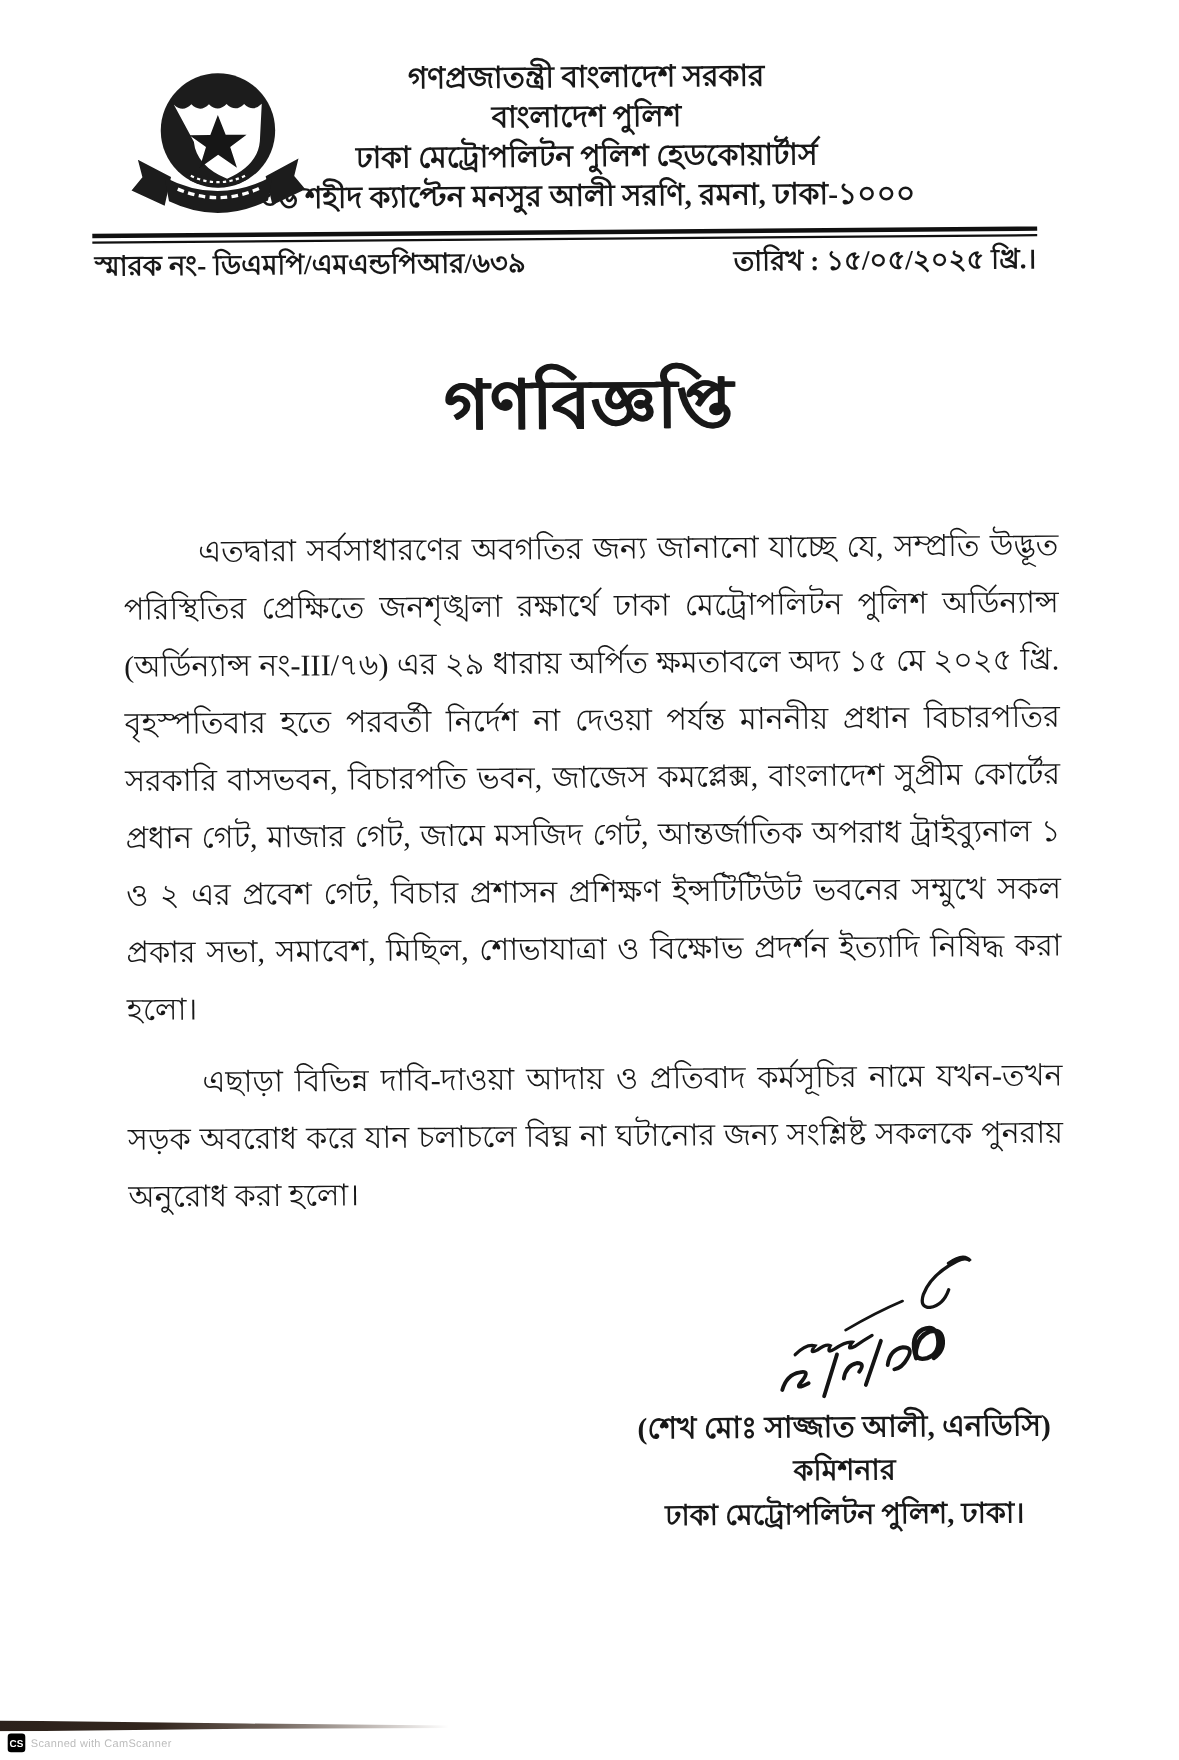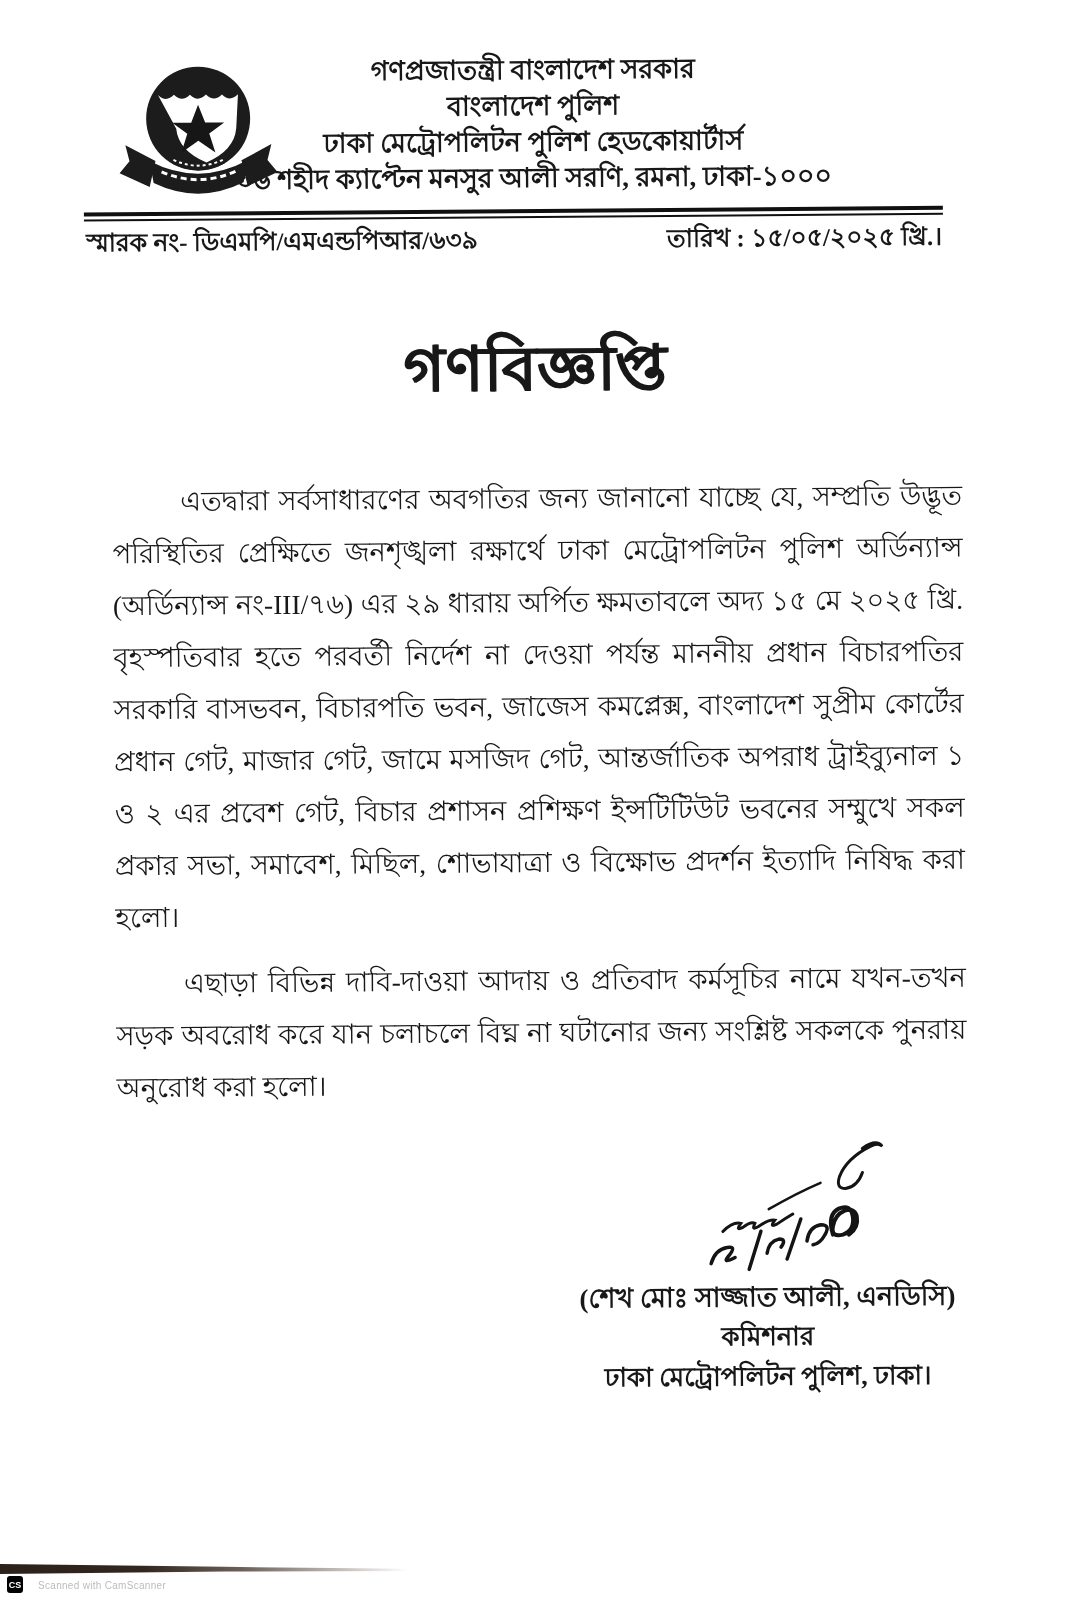--- a/index.html
+++ b/index.html
@@ -77,21 +77,21 @@
   .cs-badge {
     position: absolute; left: 7px; top: 1576px;
     width: 16px; height: 17px;
     background: #000000;
     border-radius: 3px;
     color: #ffffff;
     font: bold 9px "Liberation Sans", sans-serif;
     display: flex; align-items: center; justify-content: center;
   }
   .scan-text {
-    position: absolute; left: 38px; top: 1580px;
+    position: absolute; left: 28px; top: 1580px;
     color: #bcbcbc;
     font: 10px "Liberation Sans", sans-serif;
     letter-spacing: 0.3px;
   }
 </style>
 </head>
 <body>
 
 <div class="page">
 

